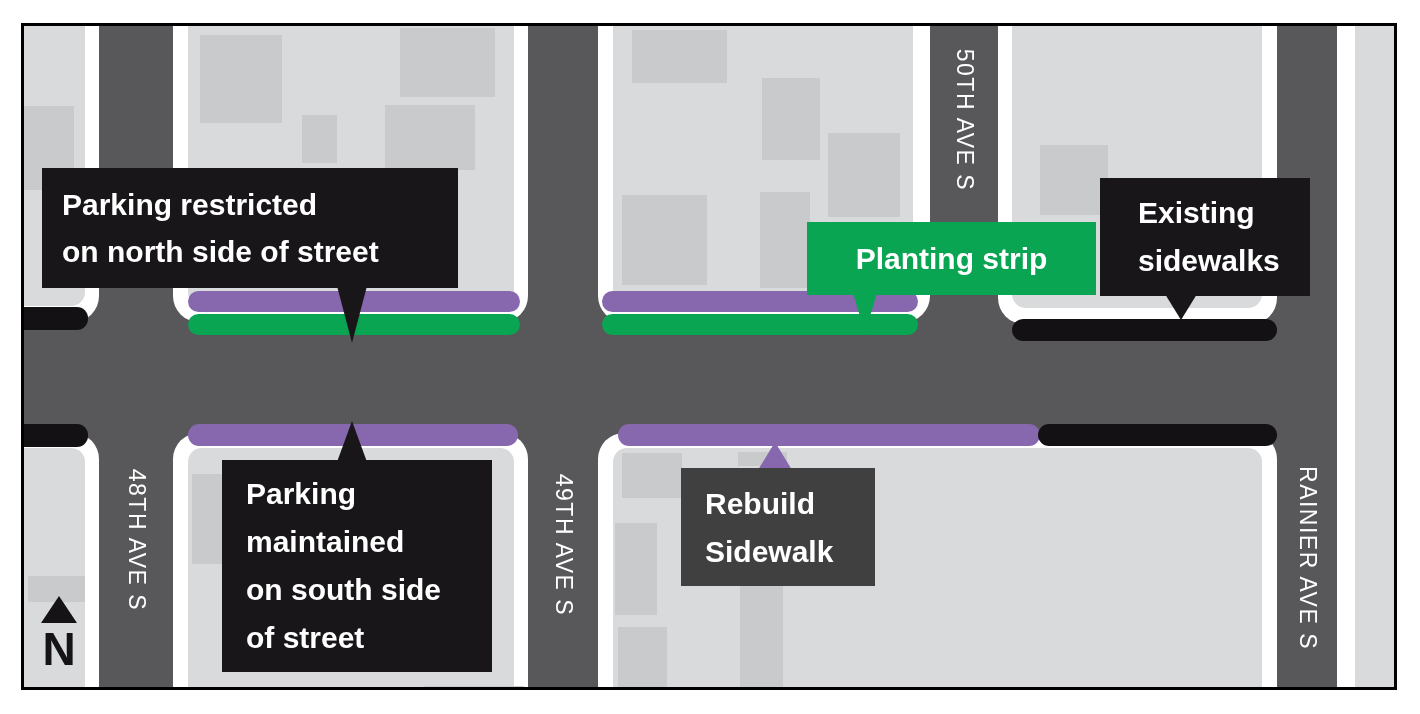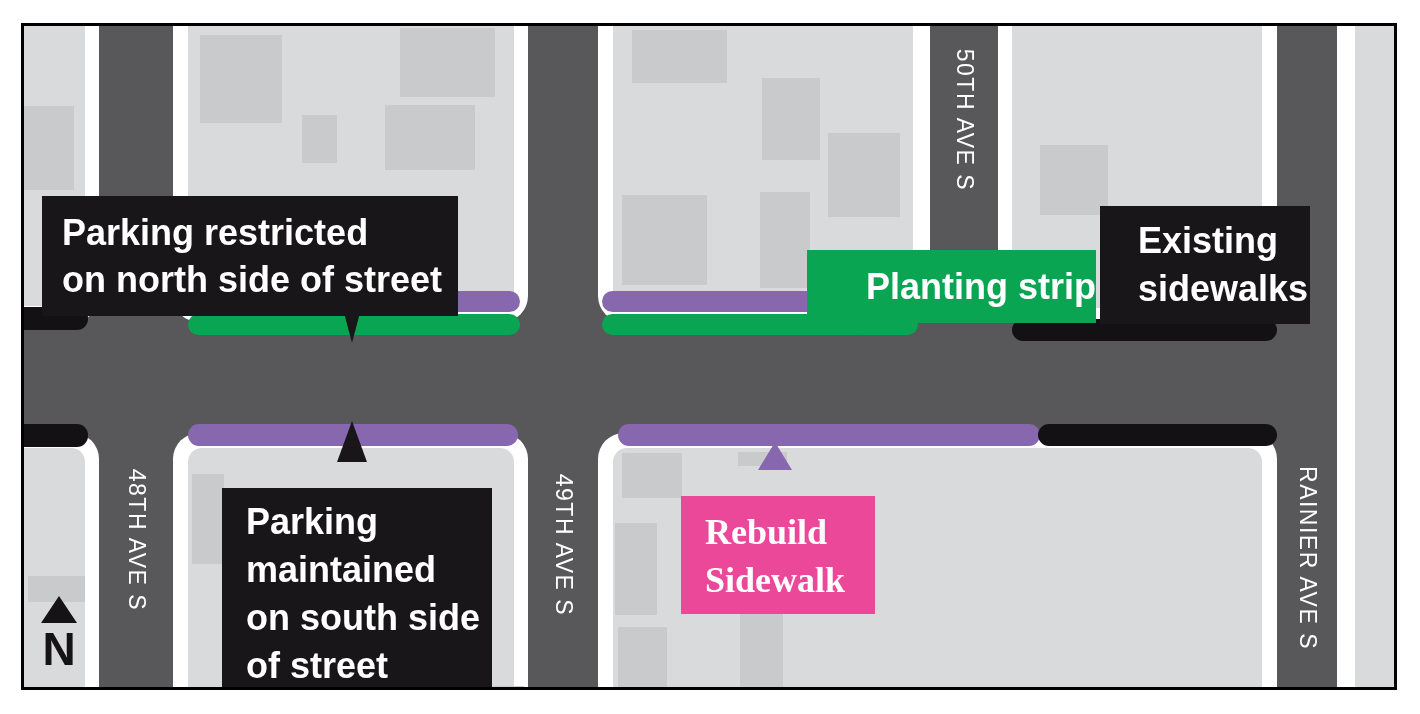--- a/index.html
+++ b/index.html
@@ -11,25 +11,25 @@
   .curb{position:absolute;background:#ffffff;}
   .block{position:absolute;background:#d9dadb;}
   .bld{position:absolute;background:#c9cacc;}
   .line{position:absolute;height:22px;border-radius:11px;}
   .line.purple{background:#8768af;}
   .line.green{background:#09a553;}
   .line.black{background:#141114;}
   .street-label{position:absolute;color:#ffffff;font-size:23px;letter-spacing:1.5px;
                 text-align:center;white-space:nowrap;}
   .vlabel{transform:rotate(90deg);}
-  .callout{position:absolute;color:#ffffff;font-weight:bold;font-size:36px;
-           line-height:47px;white-space:pre-line;box-sizing:border-box;margin-top:28px;}
+  .callout{position:absolute;color:#ffffff;font-weight:bold;font-size:30px;
+           line-height:47px;white-space:pre-line;box-sizing:border-box;}
   .callout.black{background:#19161a;}
   .callout.green{background:#09a553;}
-  .callout.purple{background:#ec4899;font-family:Liberation Serif, serif;}
+  .callout.purple{background:#404040;}
   .ptr{position:absolute;width:0;height:0;}
   .compass-n{position:absolute;color:#161316;font-weight:bold;font-size:46px;text-align:center;}
 </style>
 </head>
 <body>
 
 <div class="canvas">
   <div class="frame">
     <div class="layer">
 
@@ -91,21 +91,21 @@
       <div class="line black" style="left:-20px;top:398px;width:84px;height:23px;"></div>
       <div class="line purple" style="left:164px;top:398px;width:330px;"></div>
       <div class="line purple" style="left:594px;top:398px;width:422px;"></div>
       <div class="line black" style="left:1014px;top:398px;width:239px;"></div>
 
       <div class="ptr" style="left:313px;top:260px;border-left:15px solid transparent;border-right:15px solid transparent;border-top:57px solid #19161a;"></div>
       <div class="callout black" style="left:18px;top:142px;width:416px;height:120px;padding:13px 0 0 20px;">Parking restricted
 on north side of street</div>
 
       <div class="ptr" style="left:829px;top:267px;border-left:12px solid transparent;border-right:12px solid transparent;border-top:40px solid #09a553;"></div>
-      <div class="callout green" style="left:783px;top:196px;width:289px;height:73px;padding:13px 0 0 0;text-align:right;">Planting strip</div>
+      <div class="callout green" style="left:783px;top:196px;width:289px;height:73px;padding:13px 0 0 0;text-align:center;">Planting strip</div>
 
       <div class="ptr" style="left:1141px;top:268px;border-left:16px solid transparent;border-right:16px solid transparent;border-top:26px solid #19161a;"></div>
       <div class="callout black" style="left:1076px;top:152px;width:210px;height:118px;padding:11px 0 0 38px;line-height:48px;">Existing
 sidewalks</div>
 
       <div class="ptr" style="left:313px;top:395px;border-left:15px solid transparent;border-right:15px solid transparent;border-bottom:41px solid #19161a;"></div>
       <div class="callout black" style="left:198px;top:434px;width:270px;height:212px;padding:10px 0 16px 24px;line-height:48px;">Parking
 maintained
 on south side
 of street</div>

